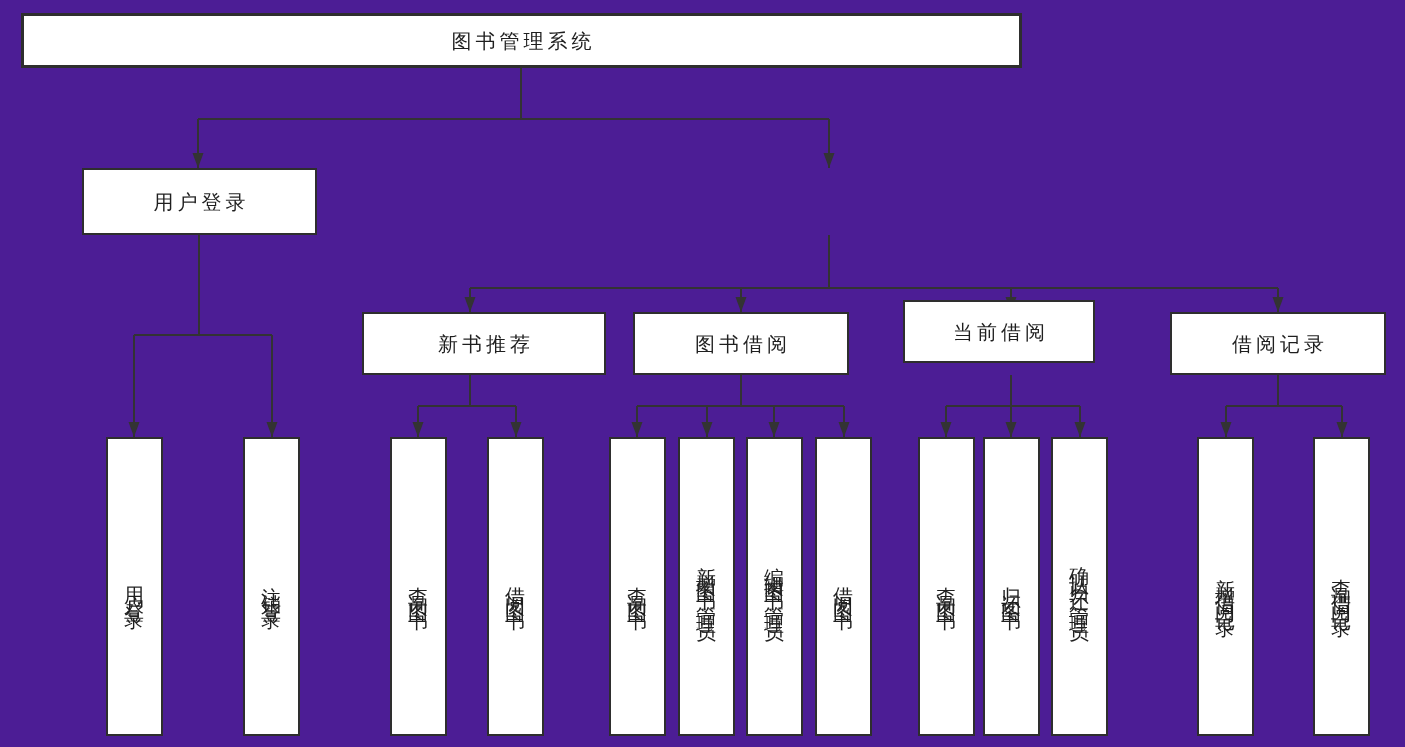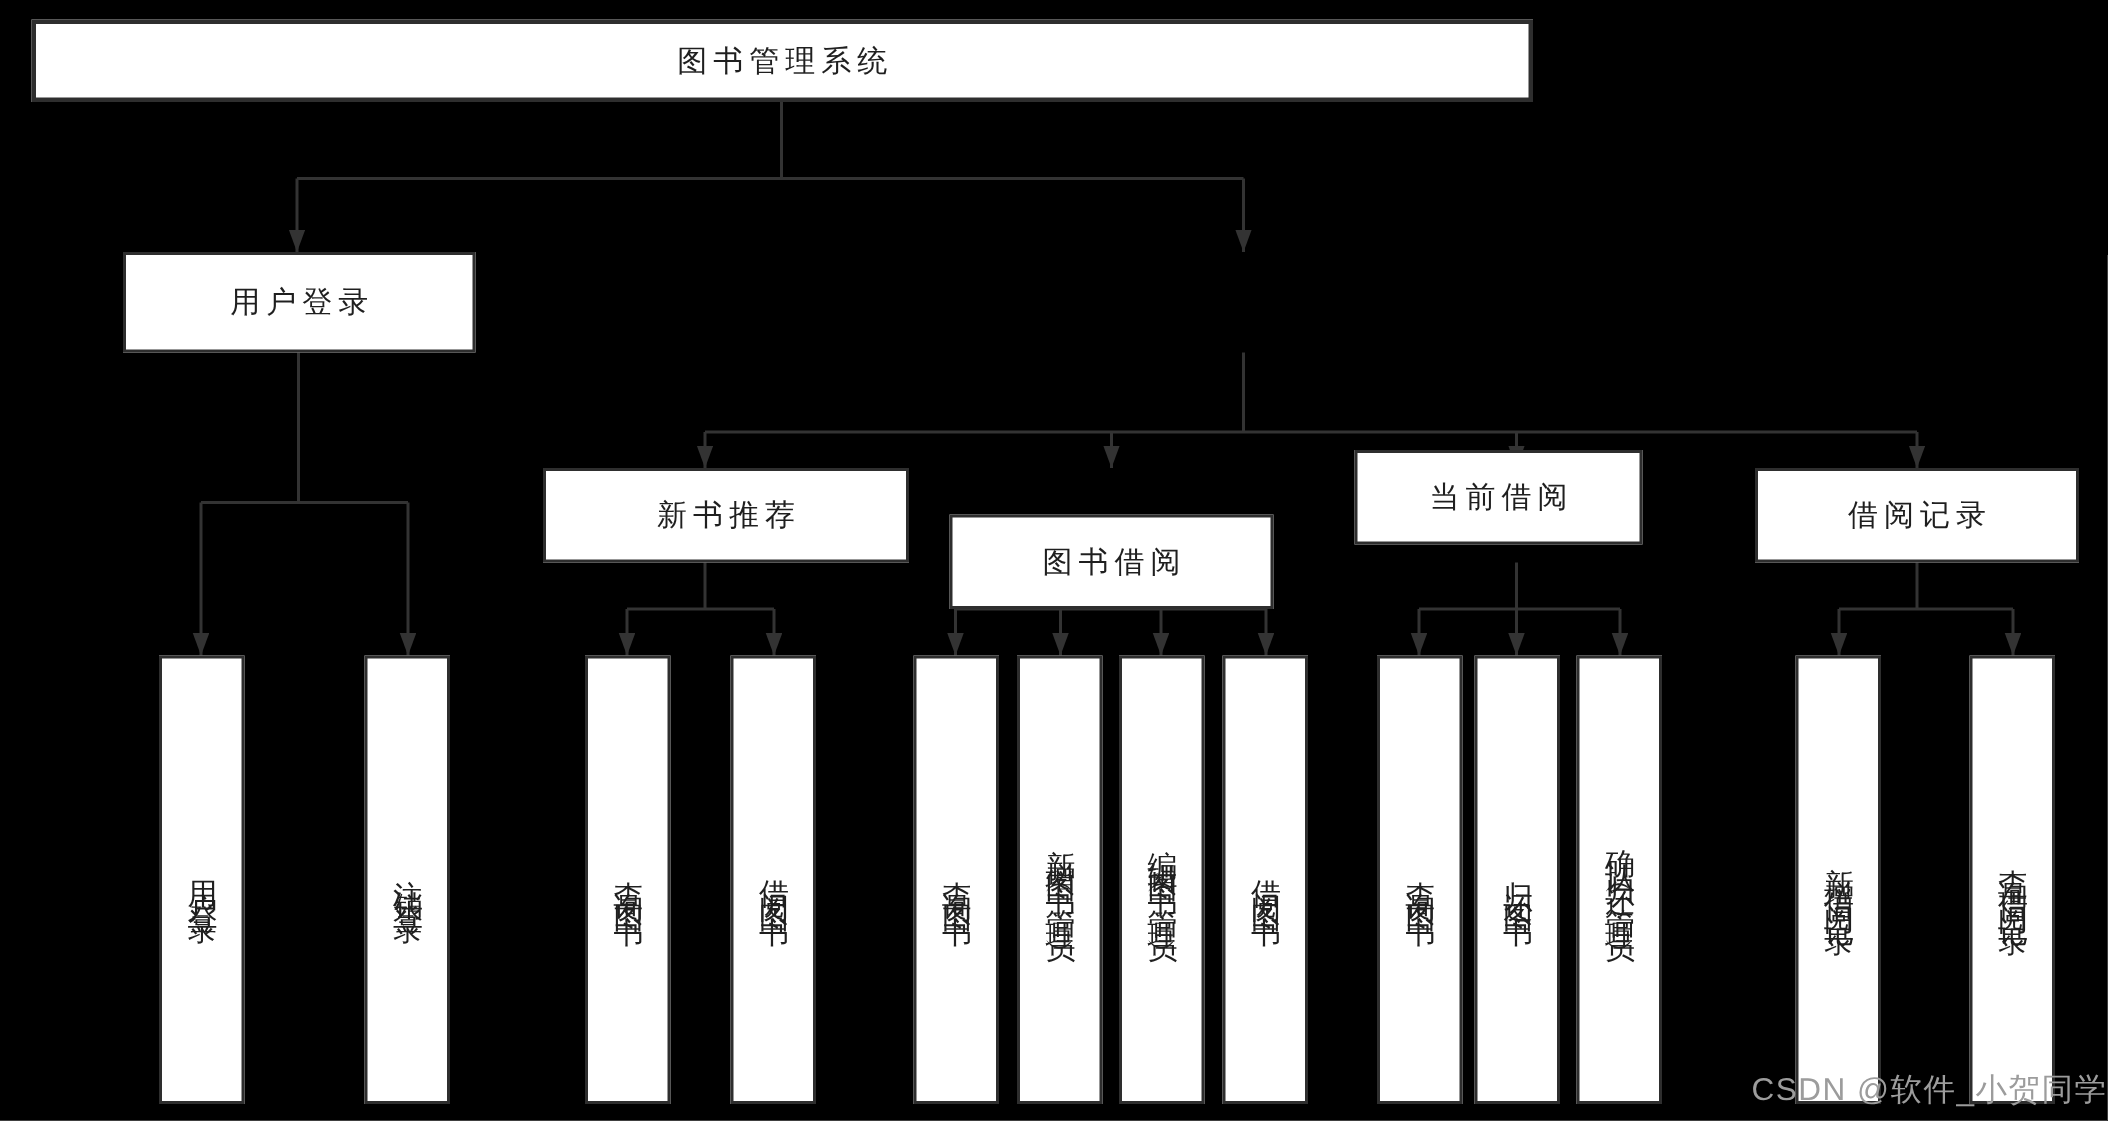--- a/index.html
+++ b/index.html
@@ -4,21 +4,21 @@
 <style>
   html, body { margin: 0; padding: 0; }
   body {
     background: #ffffff;
     font-family: "Liberation Sans", "DejaVu Sans", sans-serif;
   }
   .canvas {
     position: relative;
     width: 1405px;
     height: 747px;
-    background: #000000;
+    background: #4c1d95;
     overflow: hidden;
   }
   svg.connectors {
     position: absolute;
     left: 0; top: 0;
     width: 1405px; height: 747px;
   }
   .node {
     position: absolute;
     box-sizing: border-box;
@@ -105,21 +105,21 @@
       <line x1="1226" y1="406" x2="1226" y2="437" marker-end="url(#arw)"></line>
       <line x1="1342" y1="406" x2="1342" y2="437" marker-end="url(#arw)"></line>
     </g>
   </svg>
 
   <div class="node h root" style="left:21px; top:13px; width:1001px; height:55px;">图书管理系统</div>
 
   <div class="node h" style="left:82px; top:168px; width:235px; height:67px;">用户登录</div>
 
   <div class="node h" style="left:362px; top:312px; width:244px; height:63px;">新书推荐</div>
-  <div class="node h" style="left:633px; top:312px; width:216px; height:63px;margin-top:31px;">图书借阅</div>
+  <div class="node h" style="left:633px; top:312px; width:216px; height:63px;">图书借阅</div>
   <div class="node h" style="left:903px; top:300px; width:192px; height:63px;">当前借阅</div>
   <div class="node h" style="left:1170px; top:312px; width:216px; height:63px;">借阅记录</div>
 
   <div class="node v" style="left:106px; top:437px; width:57px; height:299px;">用户登录</div>
   <div class="node v" style="left:243px; top:437px; width:57px; height:299px;">注销登录</div>
 
   <div class="node v" style="left:390px; top:437px; width:57px; height:299px;">查询图书</div>
   <div class="node v" style="left:487px; top:437px; width:57px; height:299px;">借阅图书</div>
 
   <div class="node v" style="left:609px; top:437px; width:57px; height:299px;">查询图书</div>
@@ -127,14 +127,13 @@
   <div class="node v" style="left:746px; top:437px; width:57px; height:299px;">编辑图书（管理员）</div>
   <div class="node v" style="left:815px; top:437px; width:57px; height:299px;">借阅图书</div>
 
   <div class="node v" style="left:918px; top:437px; width:57px; height:299px;">查询图书</div>
   <div class="node v" style="left:983px; top:437px; width:57px; height:299px;">归还图书</div>
   <div class="node v" style="left:1051px; top:437px; width:57px; height:299px;">确认归还（管理员）</div>
 
   <div class="node v" style="left:1197px; top:437px; width:57px; height:299px;">新增借阅记录</div>
   <div class="node v" style="left:1313px; top:437px; width:57px; height:299px;">查询借阅记录</div>
 
-  <div class="watermark">CSDN @软件_小贺同学</div>
 </div>
 
 </body></html>

